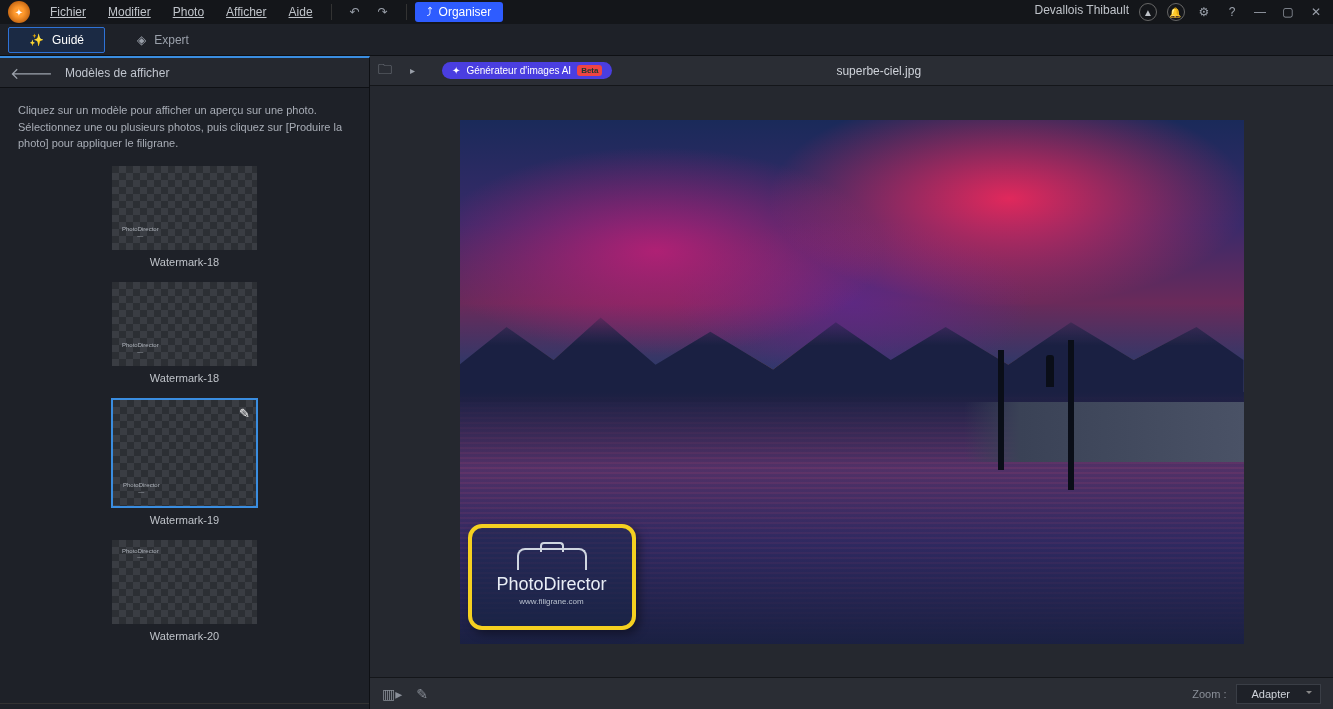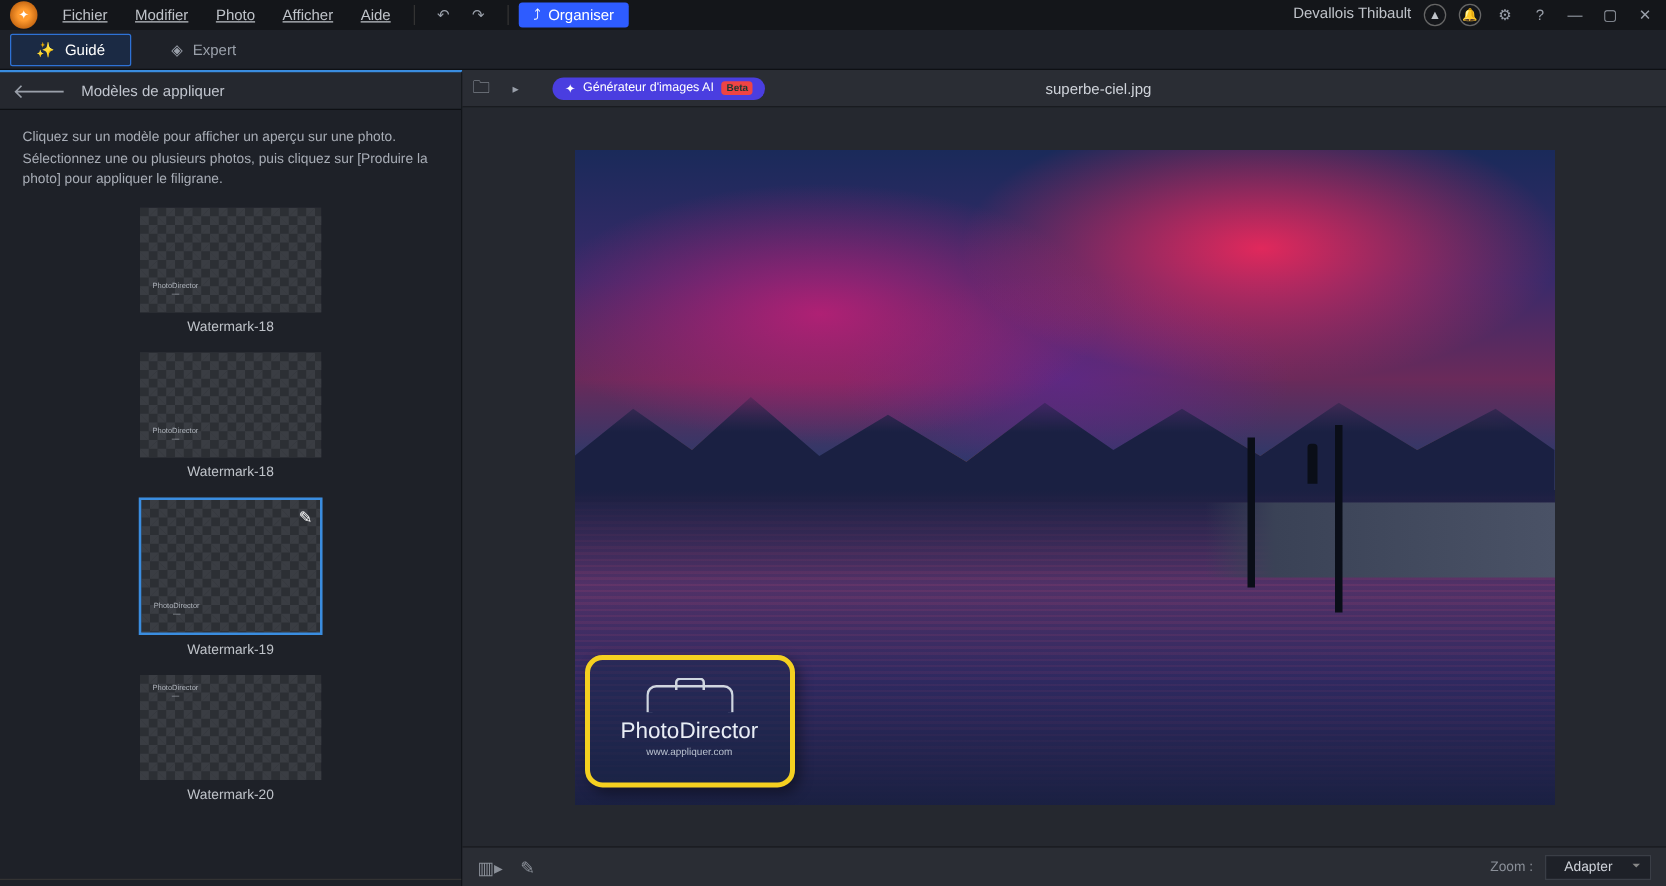--- a/index.html
+++ b/index.html
@@ -144,21 +144,21 @@
     <span>◈</span>
     <span>Expert</span>
   </div>
 </div>
 
 <div class="main">
 
   <div class="sidebar">
     <div class="side-header">
       <span class="back-arrow">🡐</span>
-      <span>Modèles de appliquer</span>
+      <span>Modèles de afficher</span>
     </div>
     <div class="side-desc">Cliquez sur un modèle pour afficher un aperçu sur une photo. Sélectionnez une ou plusieurs photos, puis cliquez sur [Produire la photo] pour appliquer le filigrane.</div>
     <div class="thumbs">
       <div class="thumb-item">
         <div class="thumb-box">
             <div class="thumb-mark">PhotoDirector<br>—</div>
           </div>
         <div class="thumb-label">Watermark-18</div>
       </div>
       <div class="thumb-item">
@@ -202,21 +202,21 @@
         <div class="sky"></div>
         <div class="mountains"></div>
         <div class="lake"></div>
         <div class="dock"></div>
         <div class="post p1"></div>
         <div class="post p2"></div>
         <div class="person"></div>
         <div class="watermark-overlay">
           <div class="wm-cam"></div>
           <div class="wm-txt">PhotoDirector</div>
-          <div class="wm-url">www.appliquer.com</div>
+          <div class="wm-url">www.filigrane.com</div>
         </div>
       </div>
     </div>
 
     <div class="canvas-bottom">
       <span class="tool-ic">▥▸</span>
       <span class="tool-ic">✎</span>
       <div class="zoom-area">
         <span>Zoom :</span>
         <div class="zoom-sel">

